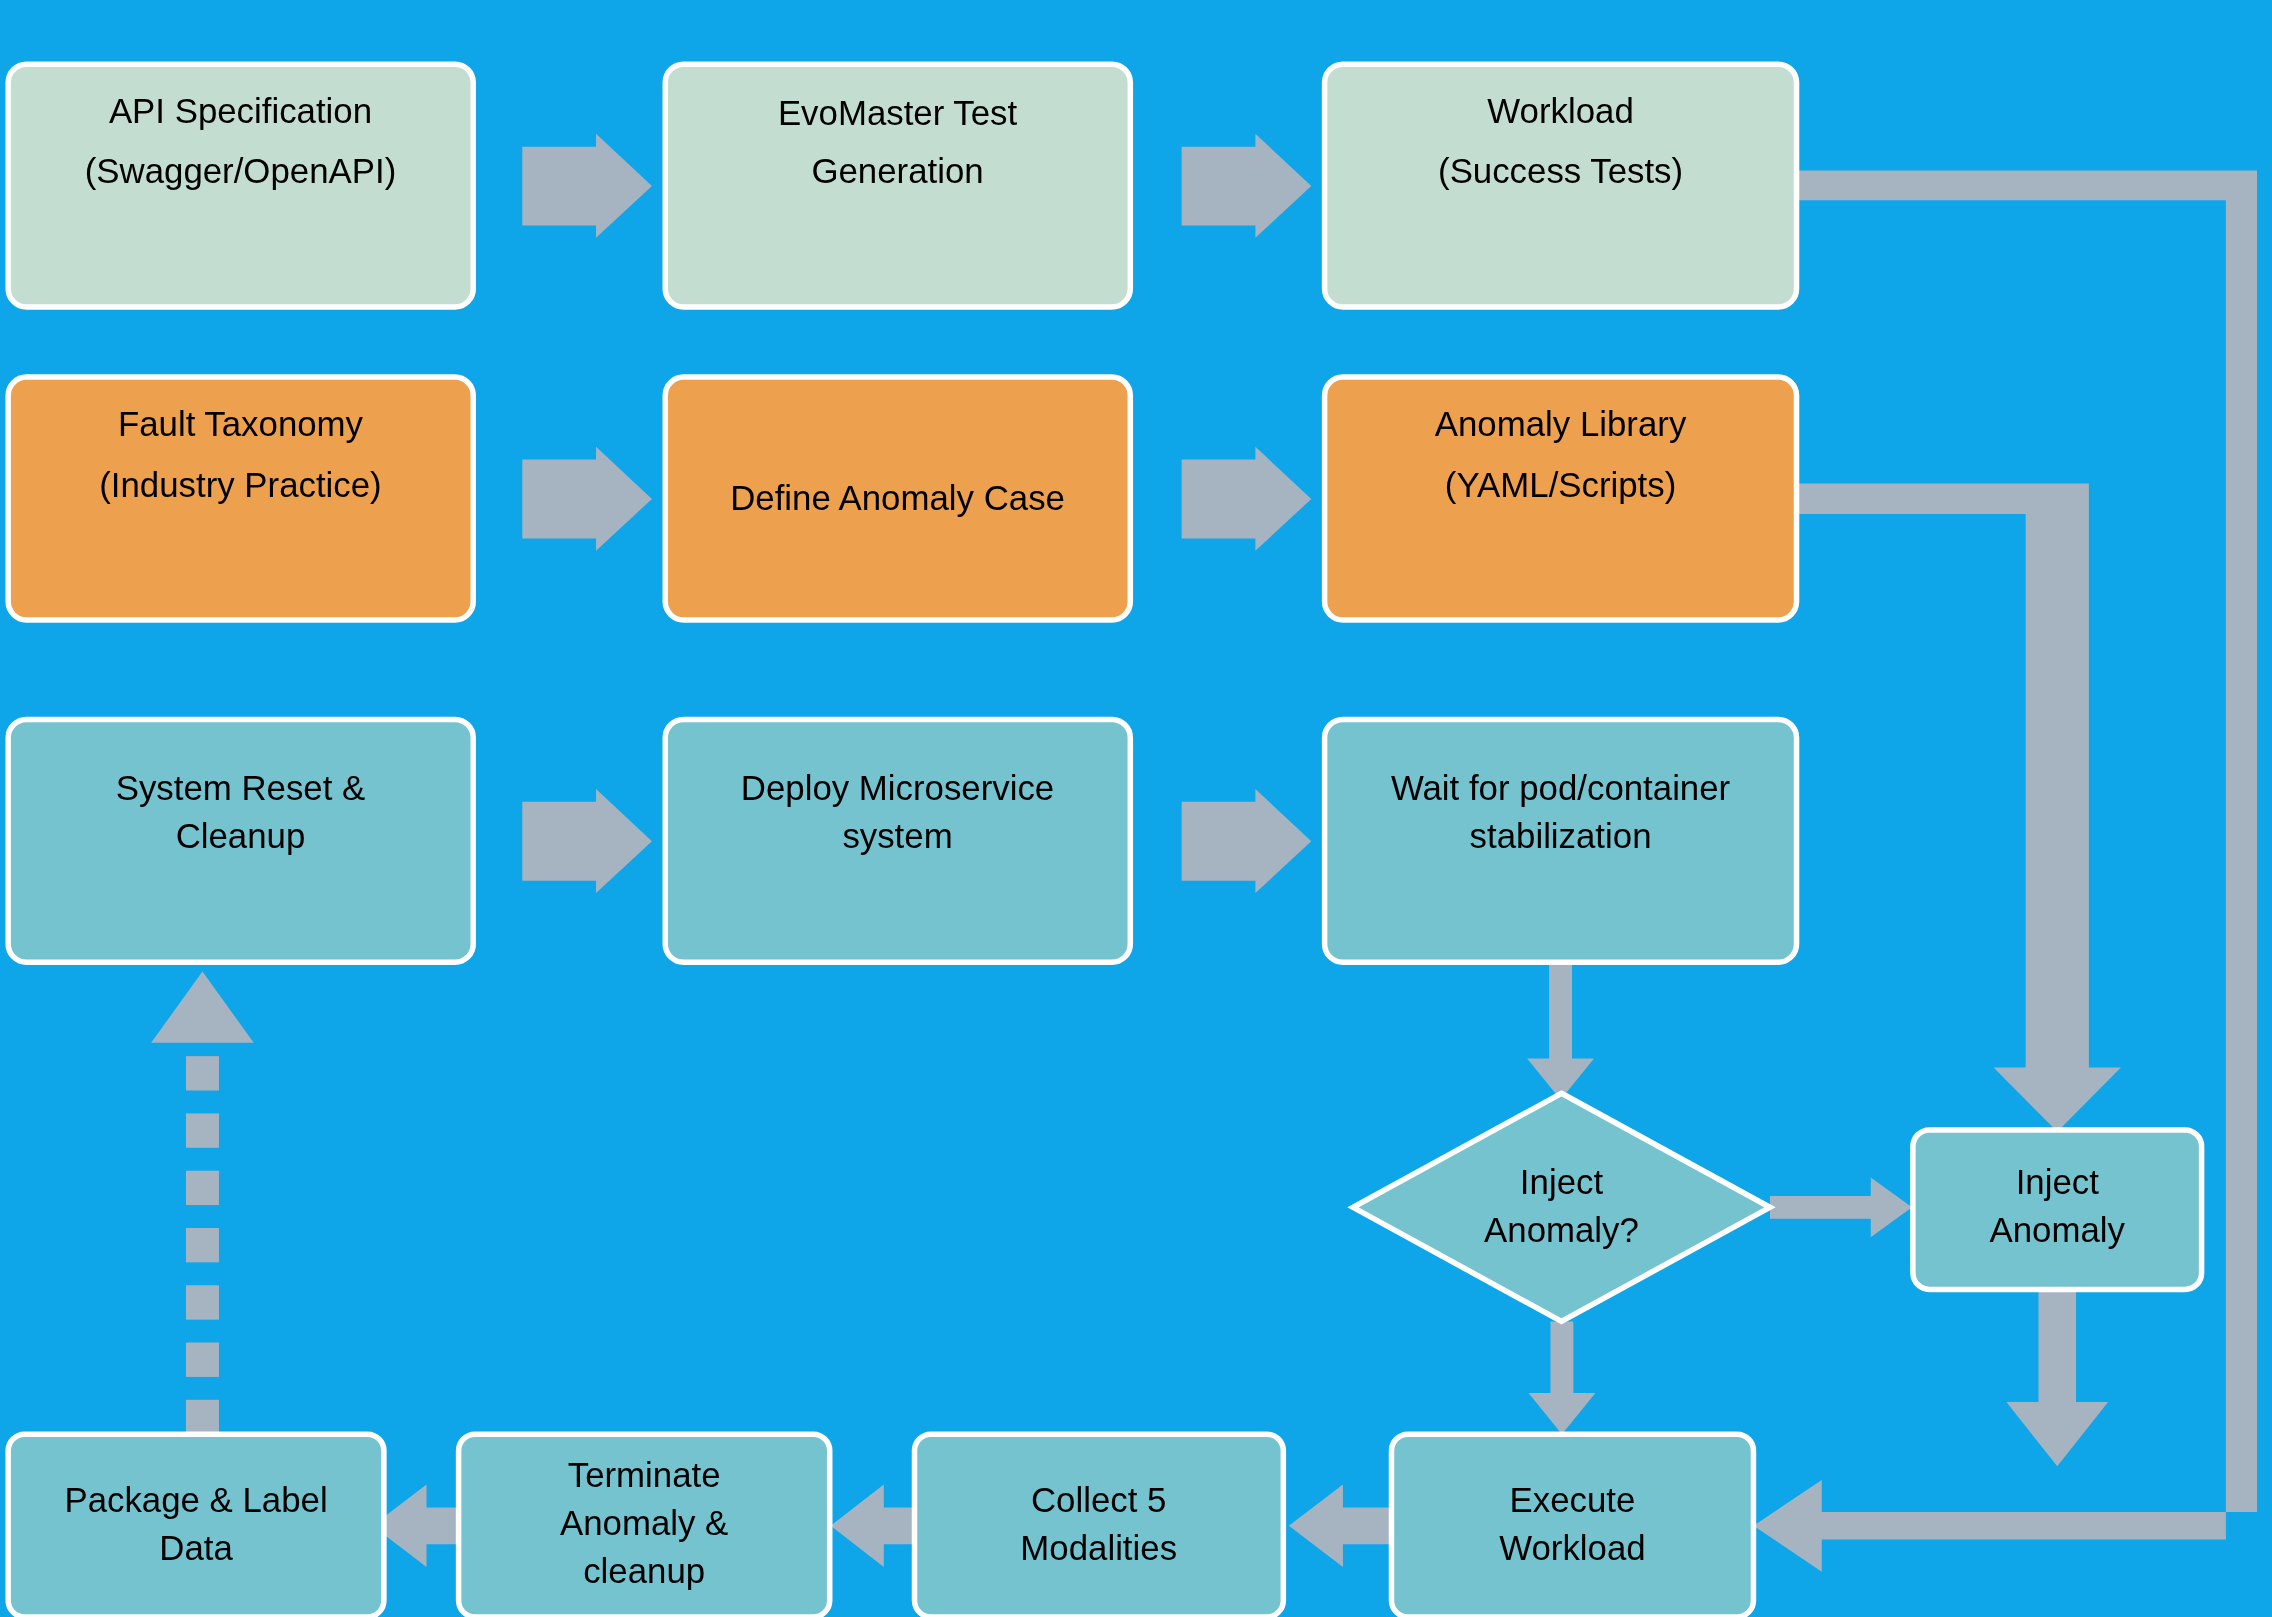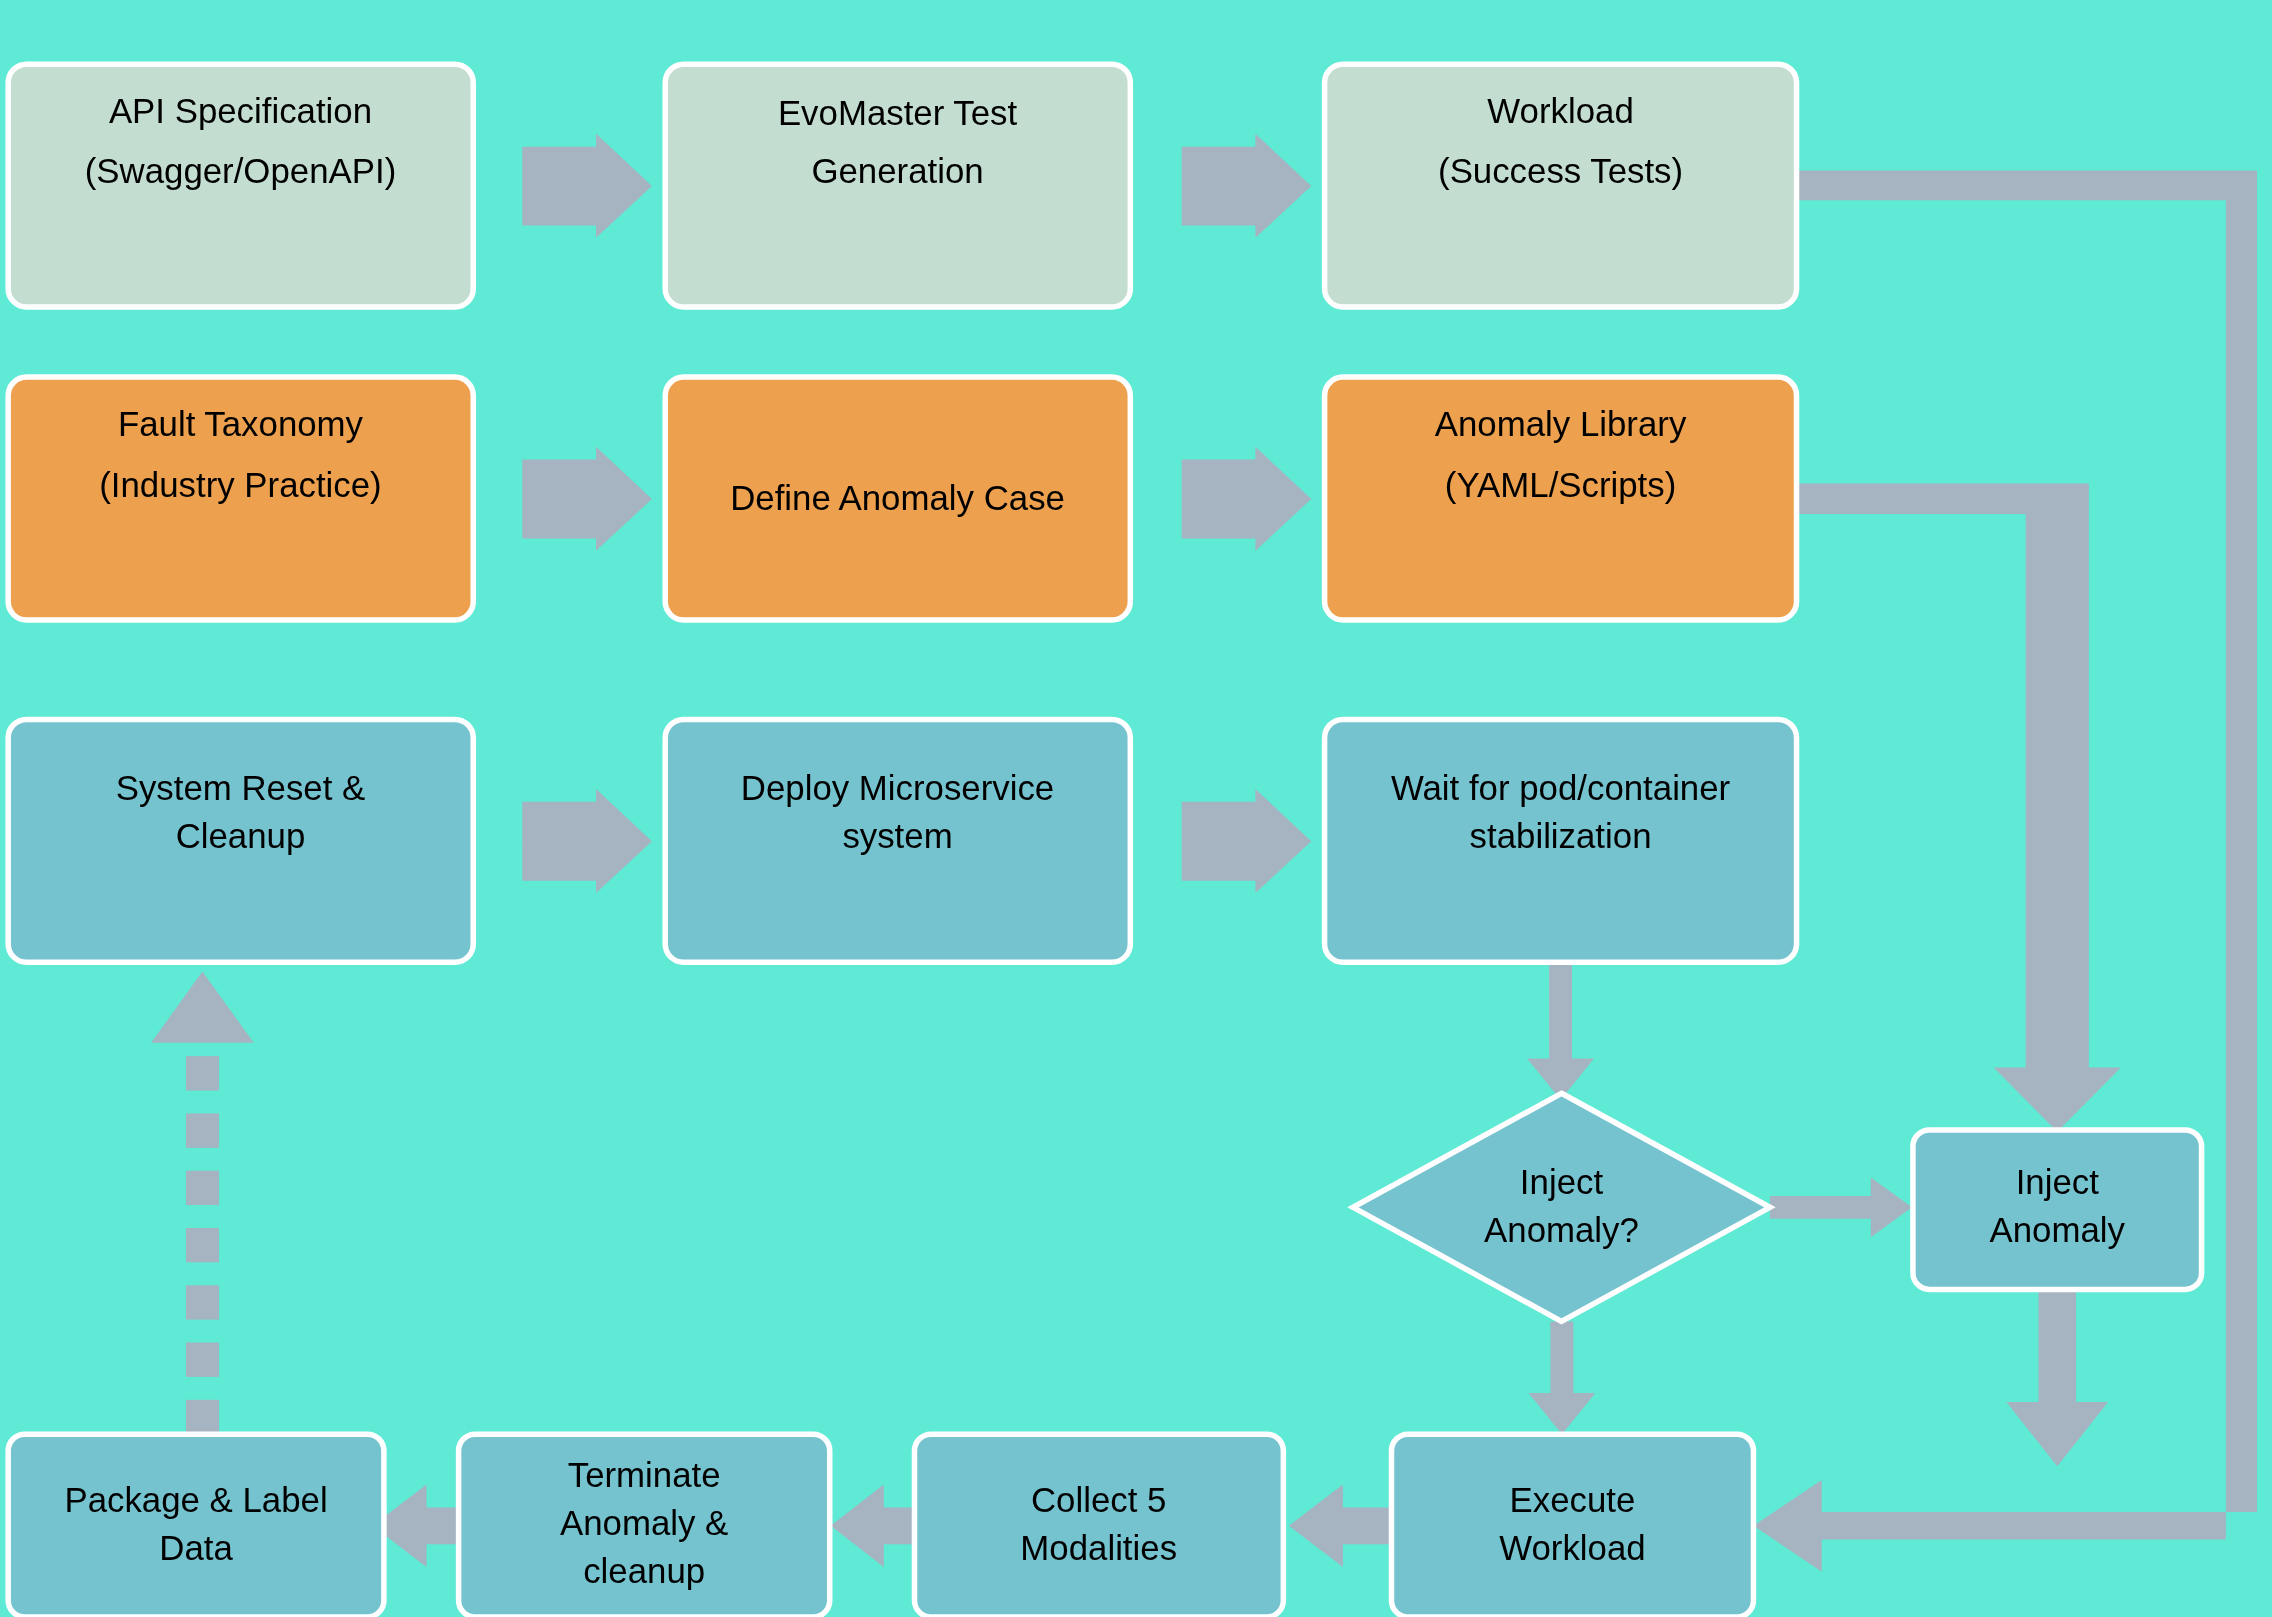--- a/index.html
+++ b/index.html
@@ -4,21 +4,21 @@
 <style>
   html, body {
     margin: 0;
     padding: 0;
     background: #000000;
   }
   #canvas {
     position: relative;
     width: 2273px;
     height: 1617px;
-    background: #5eead4;
+    background: #0ea5e9;
     overflow: hidden;
     font-family: "Liberation Sans", sans-serif;
   }
   svg.layer {
     position: absolute;
     top: 0;
     left: 0;
     width: 2273px;
     height: 1617px;
   }

